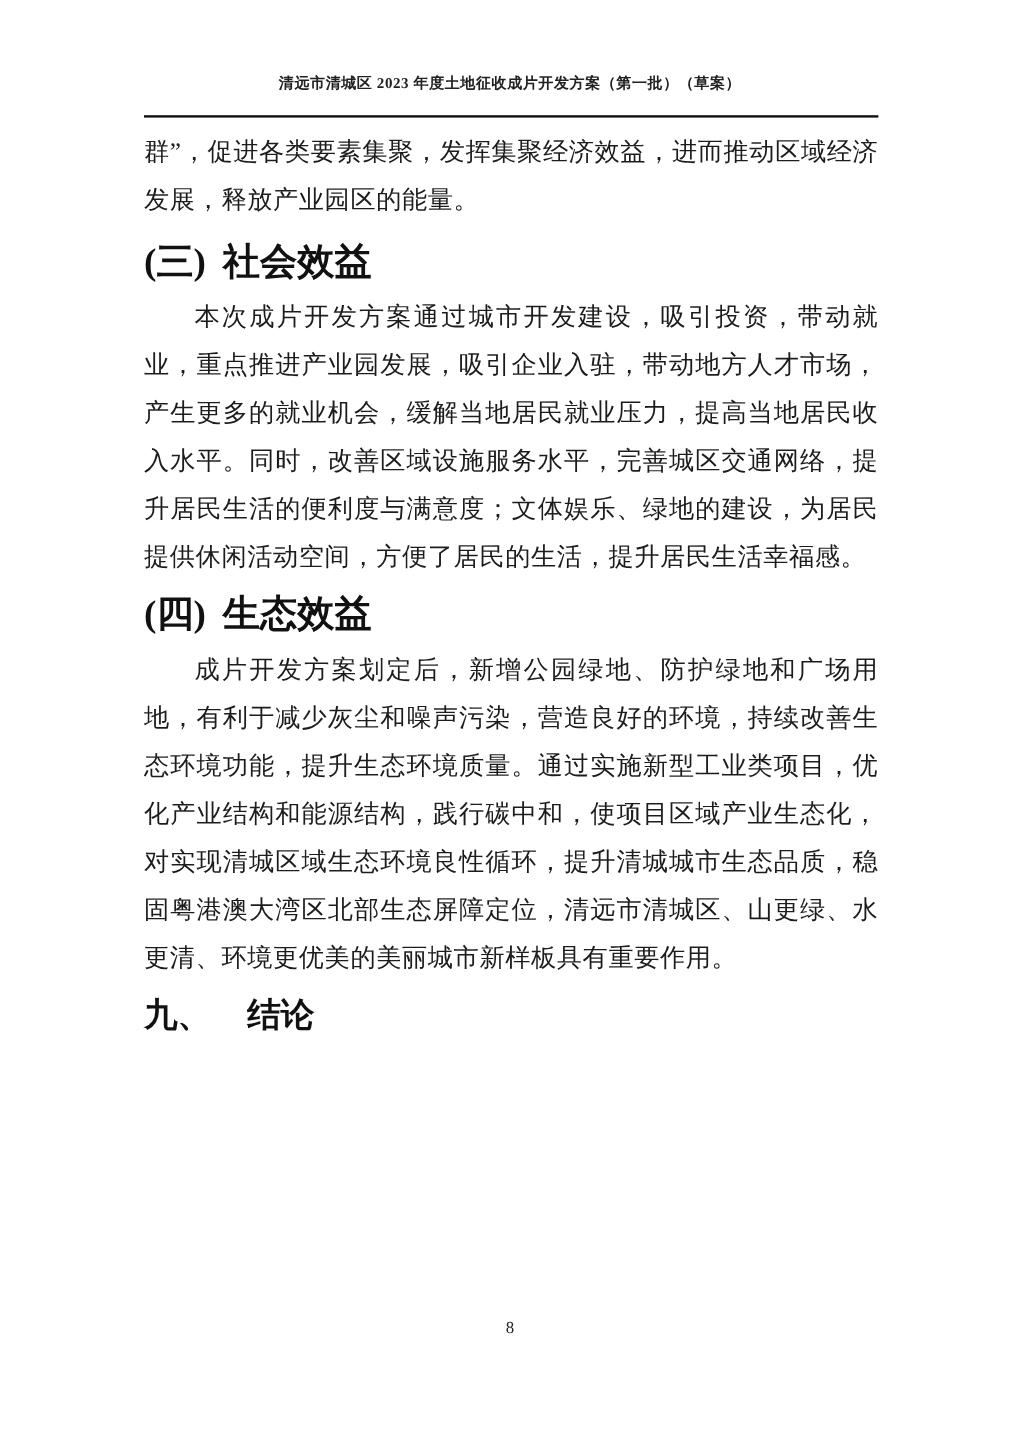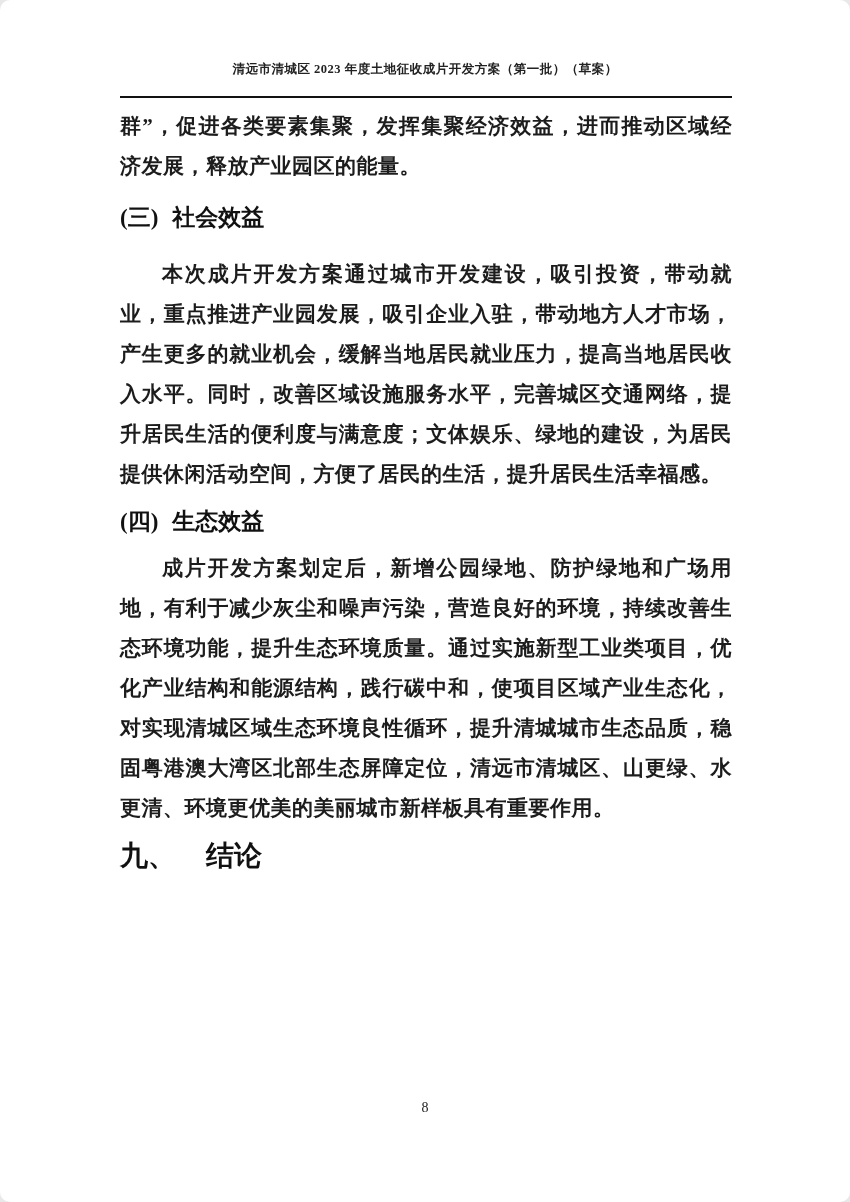--- a/index.html
+++ b/index.html
@@ -9,21 +9,20 @@
   }
   .page {
     position: relative;
     width: 850px;
     height: 1202px;
     margin: 0 auto;
     background: #ffffff;
     font-family: "Liberation Serif", serif;
     color: #1a1a1a;
     overflow: hidden;
-    border-radius: 10px;
   }
   .doc-header {
     position: absolute;
     top: 61px;
     left: 0;
     right: 0;
     text-align: center;
     font-size: 12.5px;
     font-weight: bold;
     letter-spacing: 0.5px;
@@ -43,49 +42,48 @@
     left: 120px;
     width: 612px;
   }
   .body-para {
     margin: 0;
     font-size: 21px;
     line-height: 40px;
     text-align: justify;
     letter-spacing: 0.5px;
     color: #1c1c1c;
-    font-weight: bold;
   }
   .body-para.indent {
     text-indent: 2em;
   }
   .section-heading {
     margin: 0;
-    font-size: 23px;
+    font-size: 31px;
     line-height: 32px;
     font-weight: bold;
     color: #111111;
   }
   .section-heading .heading-label {
     display: inline-block;
     margin-right: 14px;
   }
   .heading-kai {
     margin-top: 16px;
   }
   .heading-hei {
     font-family: "Liberation Sans", sans-serif;
     font-weight: 600;
     font-size: 28px;
   }
   .heading-hei .heading-label {
     margin-right: 30px;
   }
   #sec3-heading { margin-top: 16px; }
-  #sec3-body    { margin-top: 20px; }
+  #sec3-body    { margin-top: 10px; }
   #sec4-heading { margin-top: 12px; }
   #sec4-body    { margin-top: 10px; }
   #sec9-heading { margin-top: 12px; }
   #sec9-body    { margin-top: 16px; }
   .page-number {
     position: absolute;
     top: 1100px;
     left: 0;
     right: 0;
     text-align: center;

